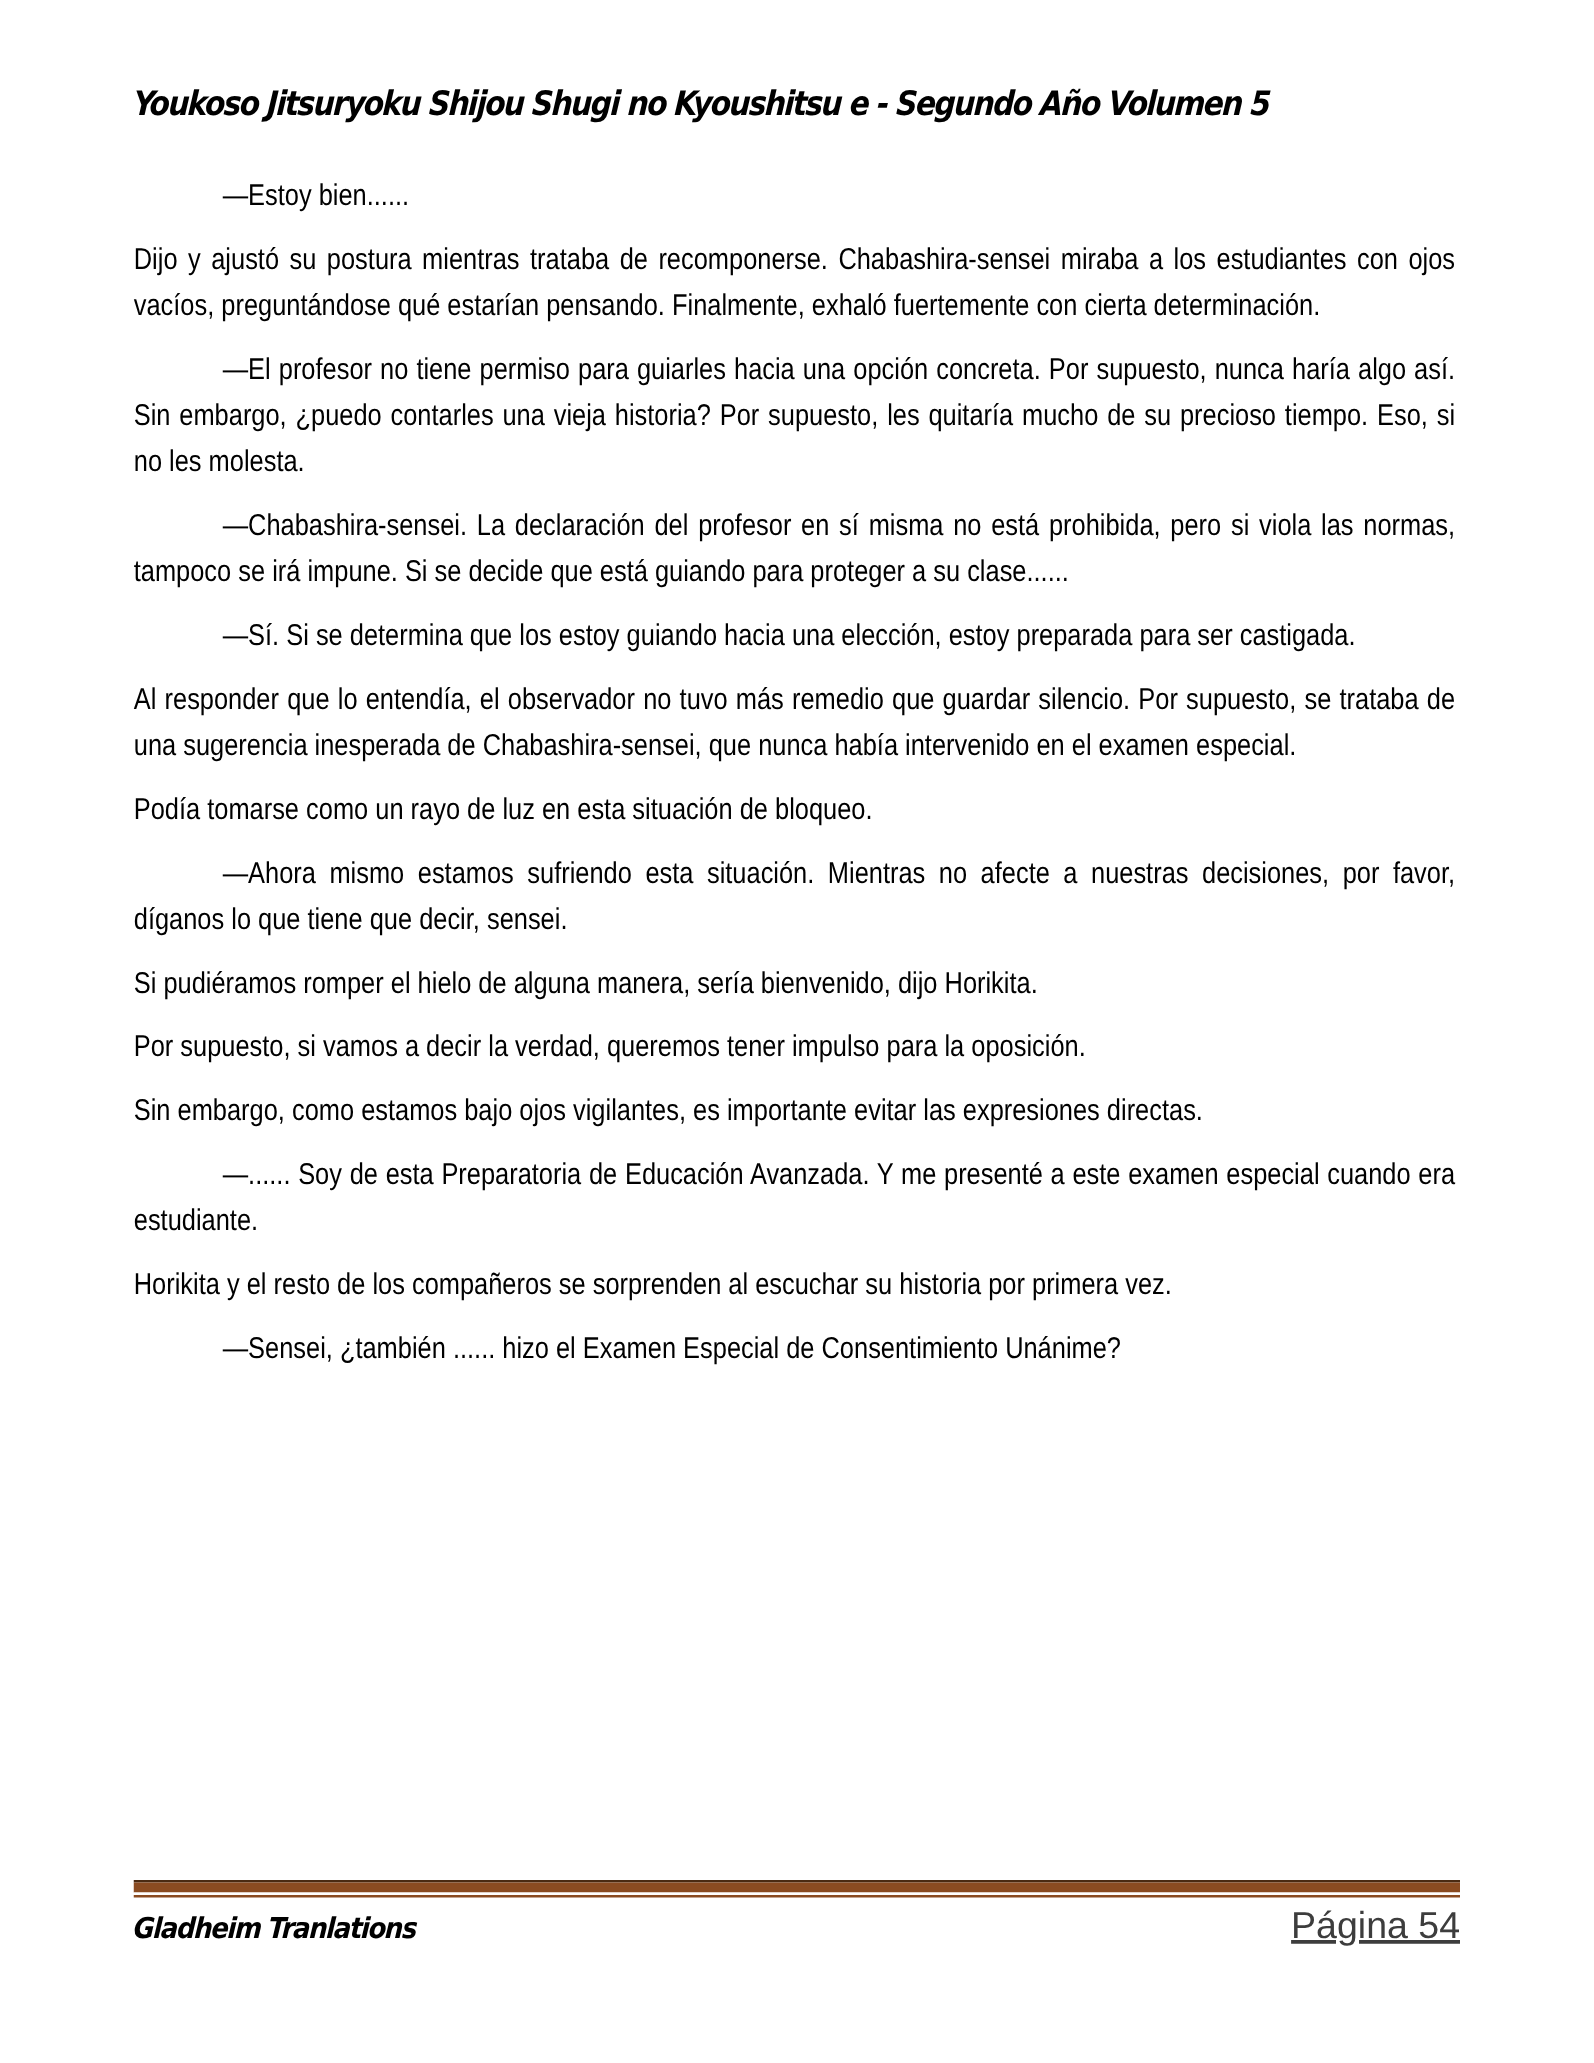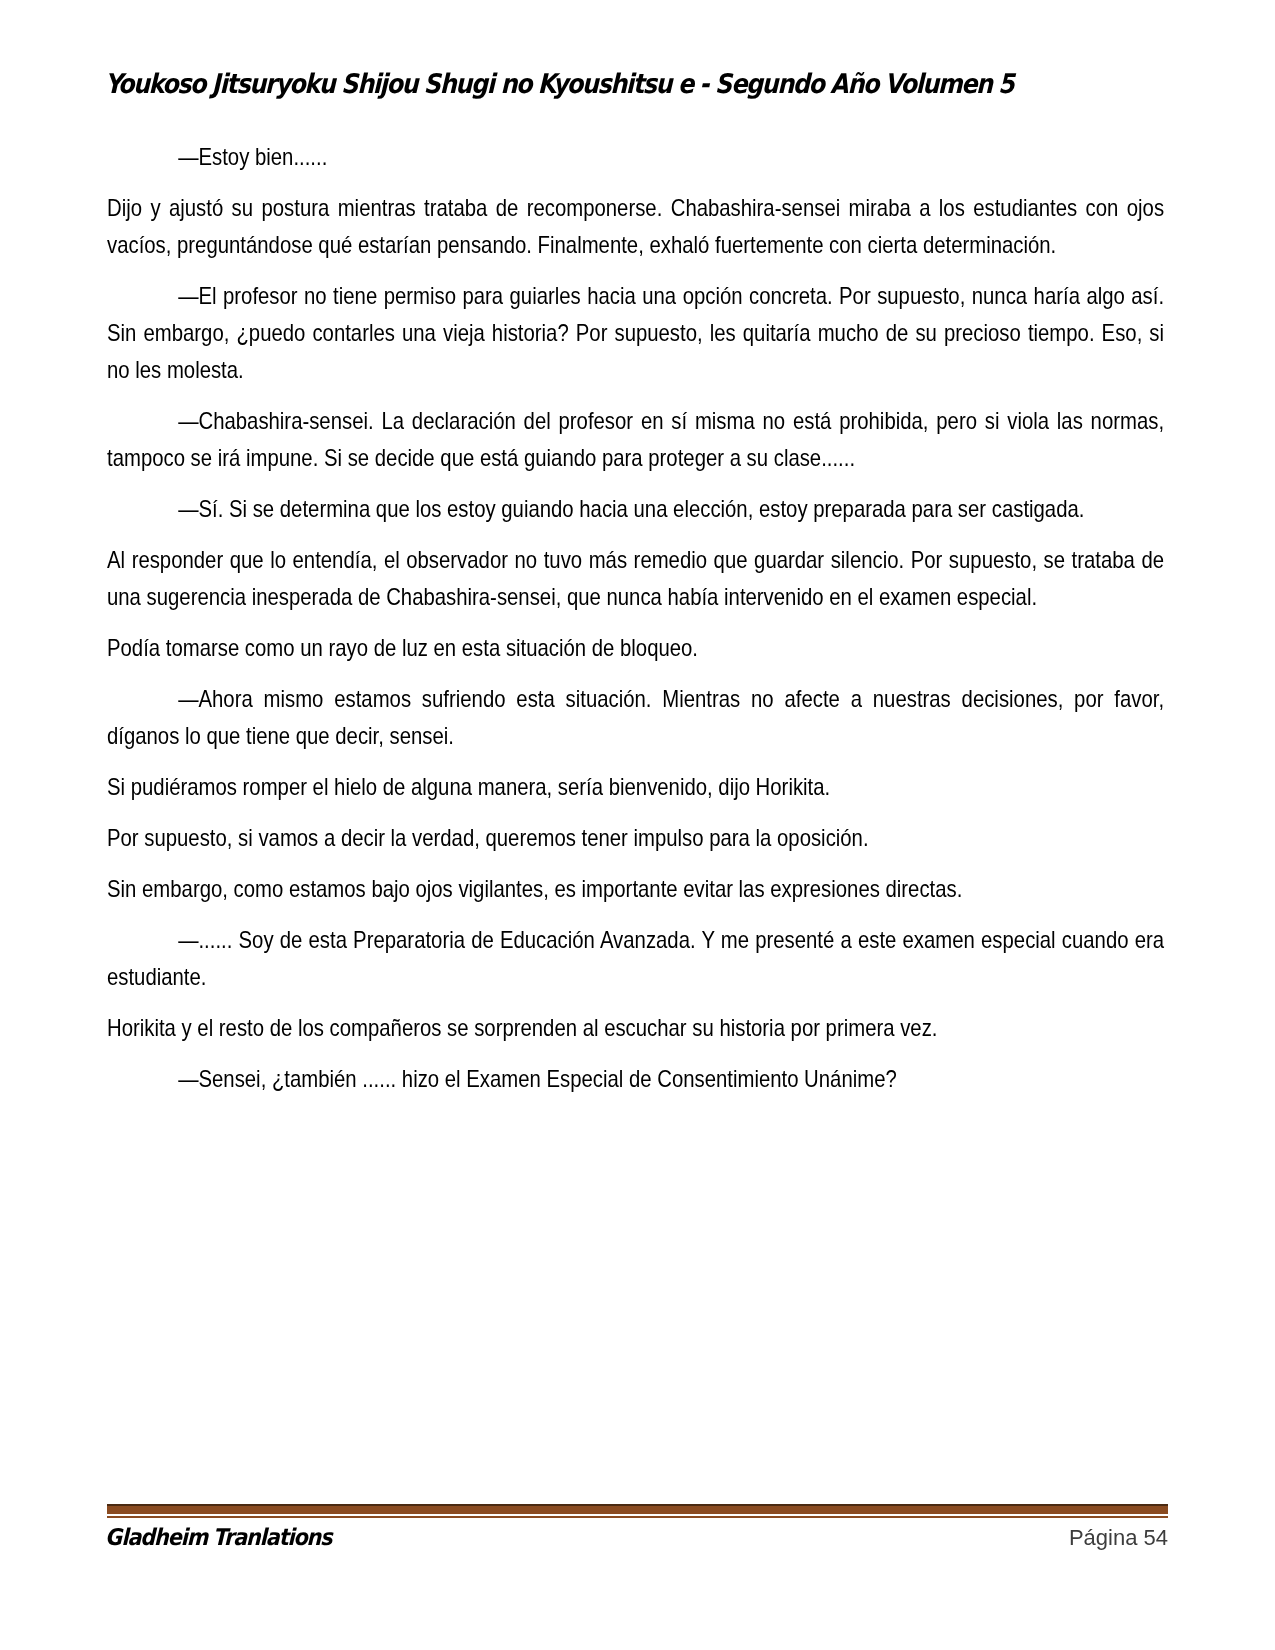--- a/index.html
+++ b/index.html
@@ -90,23 +90,24 @@
     font-family: "DejaVu Sans", sans-serif;
     font-weight: bold;
     font-style: italic;
     font-size: 23px;
     letter-spacing: -1.2px;
     transform: scaleX(0.9) skewX(-4deg);
     transform-origin: 0 50%;
     color: #000000;
   }
   .footer-page {
-    font-size: 22px;
+    font-size: 30px;
     color: #3d3d3d;
     letter-spacing: 0px;
+    text-decoration: underline;
   }
 </style>
 </head>
 <body>
 
 <div class="page">
 
   <div class="header">
     <div class="header-title">Youkoso Jitsuryoku Shijou Shugi no Kyoushitsu e - Segundo Año Volumen 5</div>
   </div>

